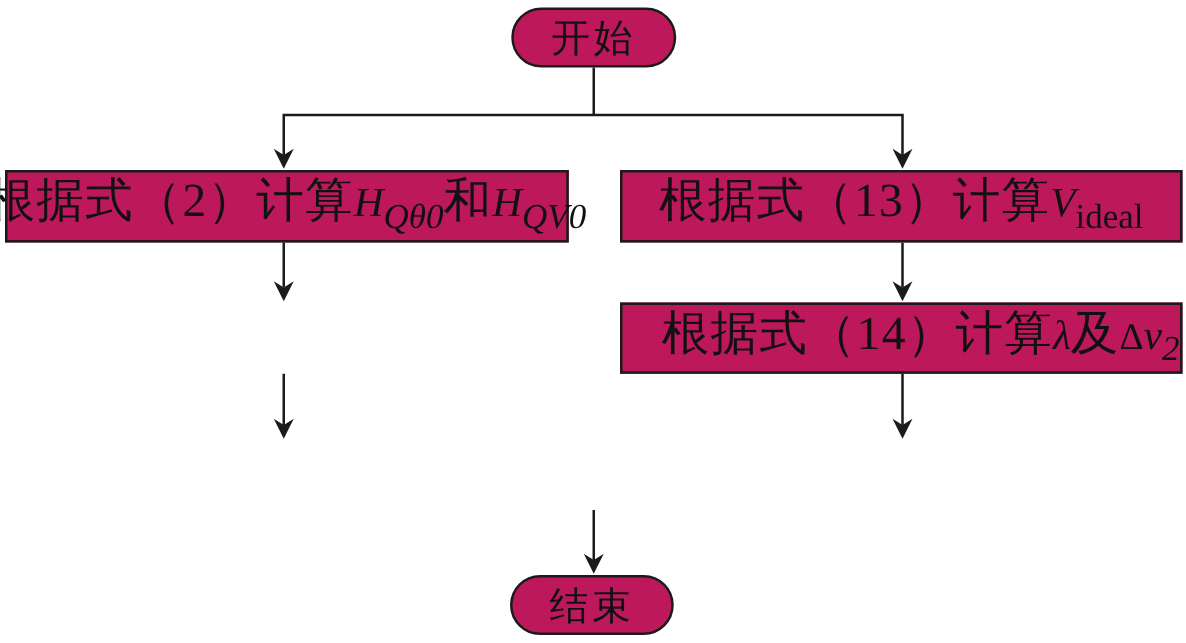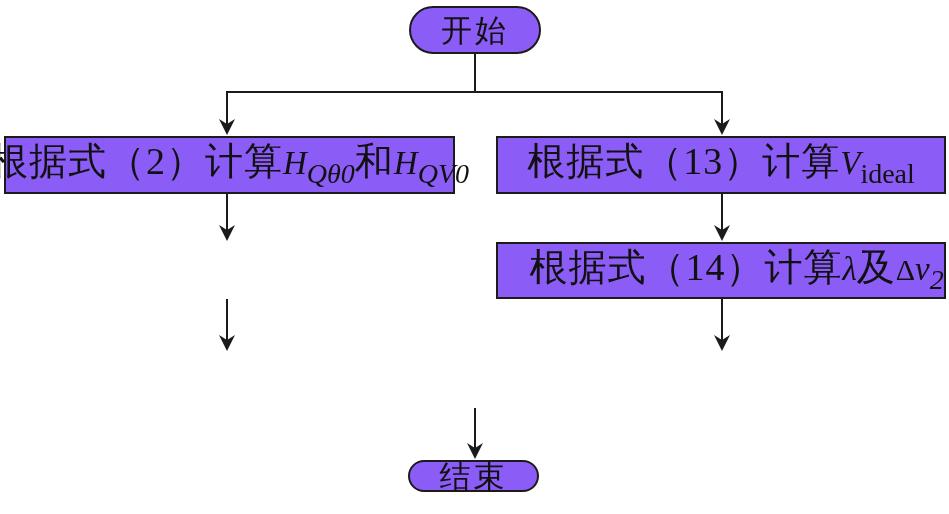--- a/index.html
+++ b/index.html
@@ -15,21 +15,21 @@
   .connectors {
     position: absolute;
     left: 0; top: 0;
     width: 949px; height: 514px;
     pointer-events: none;
   }
   .node {
     position: absolute;
     box-sizing: border-box;
     border: 2px solid #1b1b1b;
-    background: #8b5cf6;
+    background: #be185d;
     display: flex;
     align-items: center;
     justify-content: center;
   }
   .terminal { border-radius: 24px; }
   .t { white-space: nowrap; line-height: 1; }
   .cjk {
     font-size: 38px;
     letter-spacing: 1px;
   }
@@ -50,21 +50,21 @@
   }
   .msub.rm { font-style: normal; }
 
   
   .n-start  { left: 409px; top: 6px;   width: 132px; height: 48px; }
   .n-left1  { left: 4px;   top: 136px; width: 451px; height: 58px; }
   .n-right1 { left: 496px; top: 136px; width: 450px; height: 58px; }
   .n-left2  { left: 4px;   top: 242px; width: 451px; height: 57px; }
   .n-right2 { left: 496px; top: 242px; width: 450px; height: 57px; padding-left: 31px; }
   .n-merge  { left: 147px; top: 352px; width: 654px; height: 56px; }
-  .n-end    { left: 408px; top: 460px; width: 131px; height: 32px; text-align: right; }
+  .n-end    { left: 408px; top: 460px; width: 131px; height: 48px; text-align: right; }
 </style>
 </head>
 <body>
 
 <div class="canvas">
 
   <svg class="connectors" viewBox="0 0 949 514" xmlns="http://www.w3.org/2000/svg">
     <path d="M475 54 V92 M227 92 H722 M227 91 V124 M722 91 V124 M227 194 V230 M722 194 V230 M227 299 V340 M722 299 V340 M475 408 V448" fill="none" stroke="#1b1b1b" stroke-width="2"></path>
     <polygon fill="#1b1b1b" points="227,135 219,119 227,124 235,119"></polygon>
     <polygon fill="#1b1b1b" points="722,135 714,119 722,124 730,119"></polygon>

